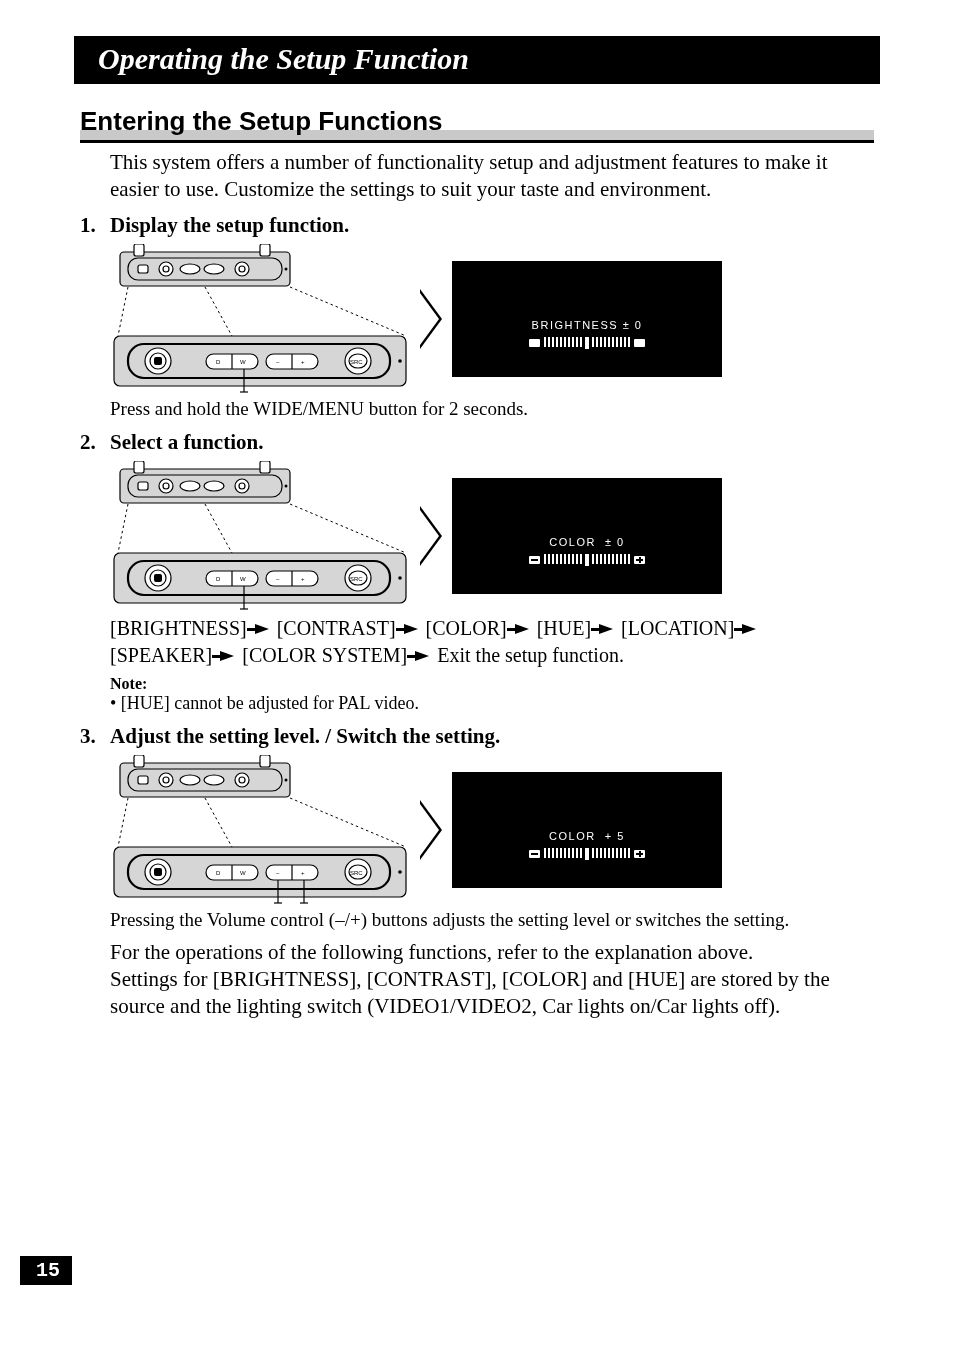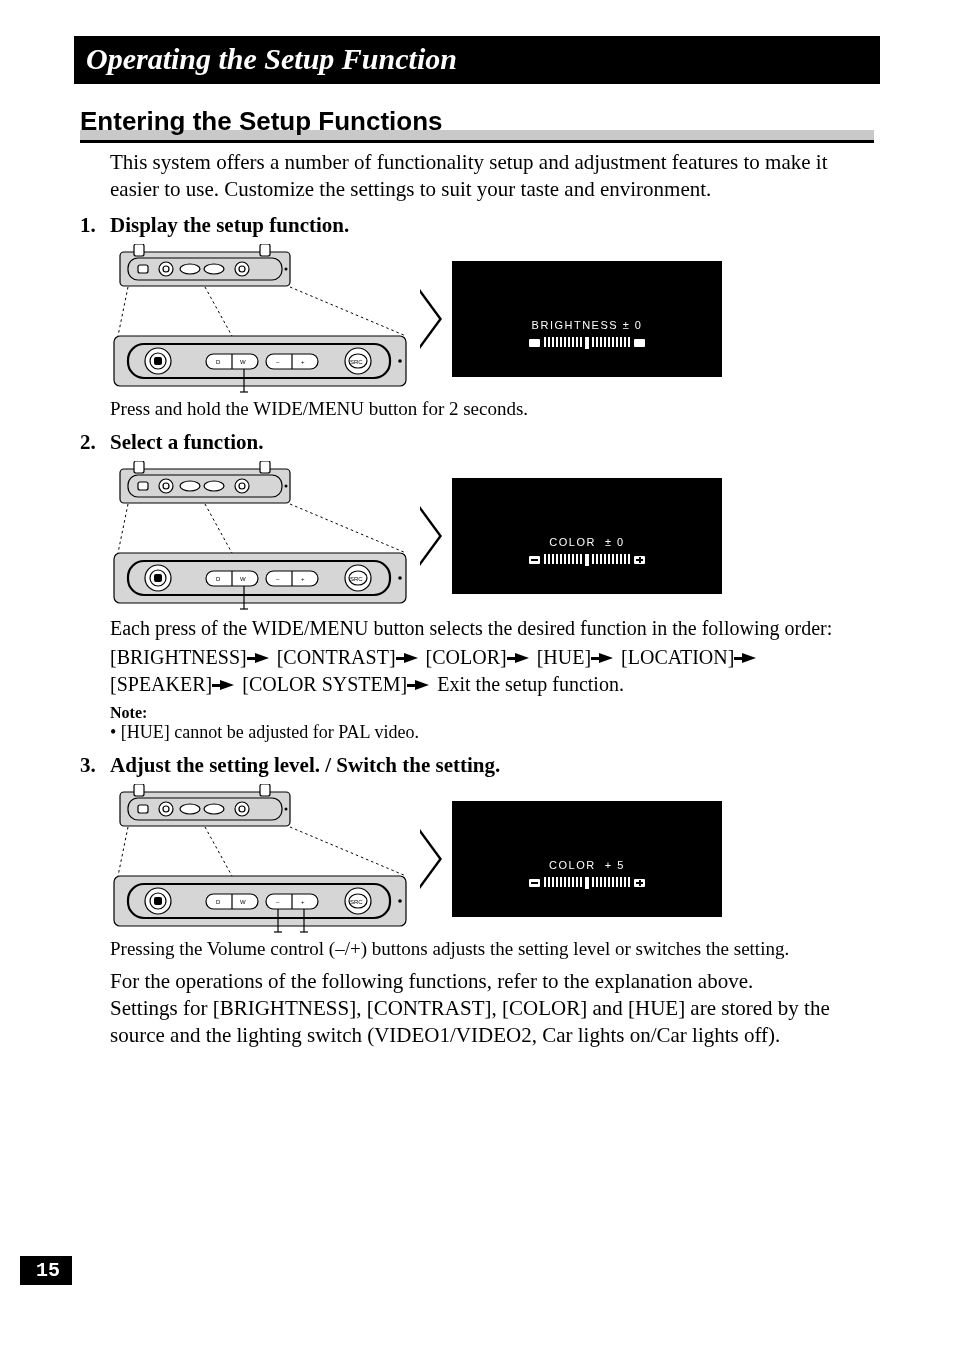--- a/index.html
+++ b/index.html
@@ -16,21 +16,21 @@
     position: relative;
     box-sizing: border-box;
     padding: 36px 80px 0 80px;
   }
   .chapter-bar {
     background: #000;
     color: #fff;
     font-style: italic;
     font-weight: bold;
     font-size: 30px;
-    padding: 6px 14px 8px 12px;
+    padding: 6px 14px 8px 24px;
     margin: 0 -6px 22px -6px;
     font-family: "Times New Roman", Times, serif;
   }
   .section-heading {
     font-family: Arial, Helvetica, sans-serif;
     font-weight: bold;
     font-size: 26px;
     border-bottom: 3px solid #000;
     padding-bottom: 2px;
     margin: 18px 0 6px 0;
@@ -335,21 +335,20 @@
             <i></i>
             <i></i>
             <i></i>
             <i></i>
         </span>
         <span class="end plus"></span>
       </div>
     </div>
   </div>
 
-  <p class="seq-line">Each press of the WIDE/MENU button selects the desired function in the following order:</p>
   <p class="seq-line">
     <span>[BRIGHTNESS]</span> <span class="seq-arrow"></span>
     <span>[CONTRAST]</span> <span class="seq-arrow"></span>
     <span>[COLOR]</span> <span class="seq-arrow"></span>
     <span>[HUE]</span> <span class="seq-arrow"></span>
     <span>[LOCATION]</span> <span class="seq-arrow"></span><br>
     <span>[SPEAKER]</span> <span class="seq-arrow"></span>
     <span>[COLOR SYSTEM]</span> <span class="seq-arrow"></span>
     <span>Exit the setup function.</span>
   </p>

